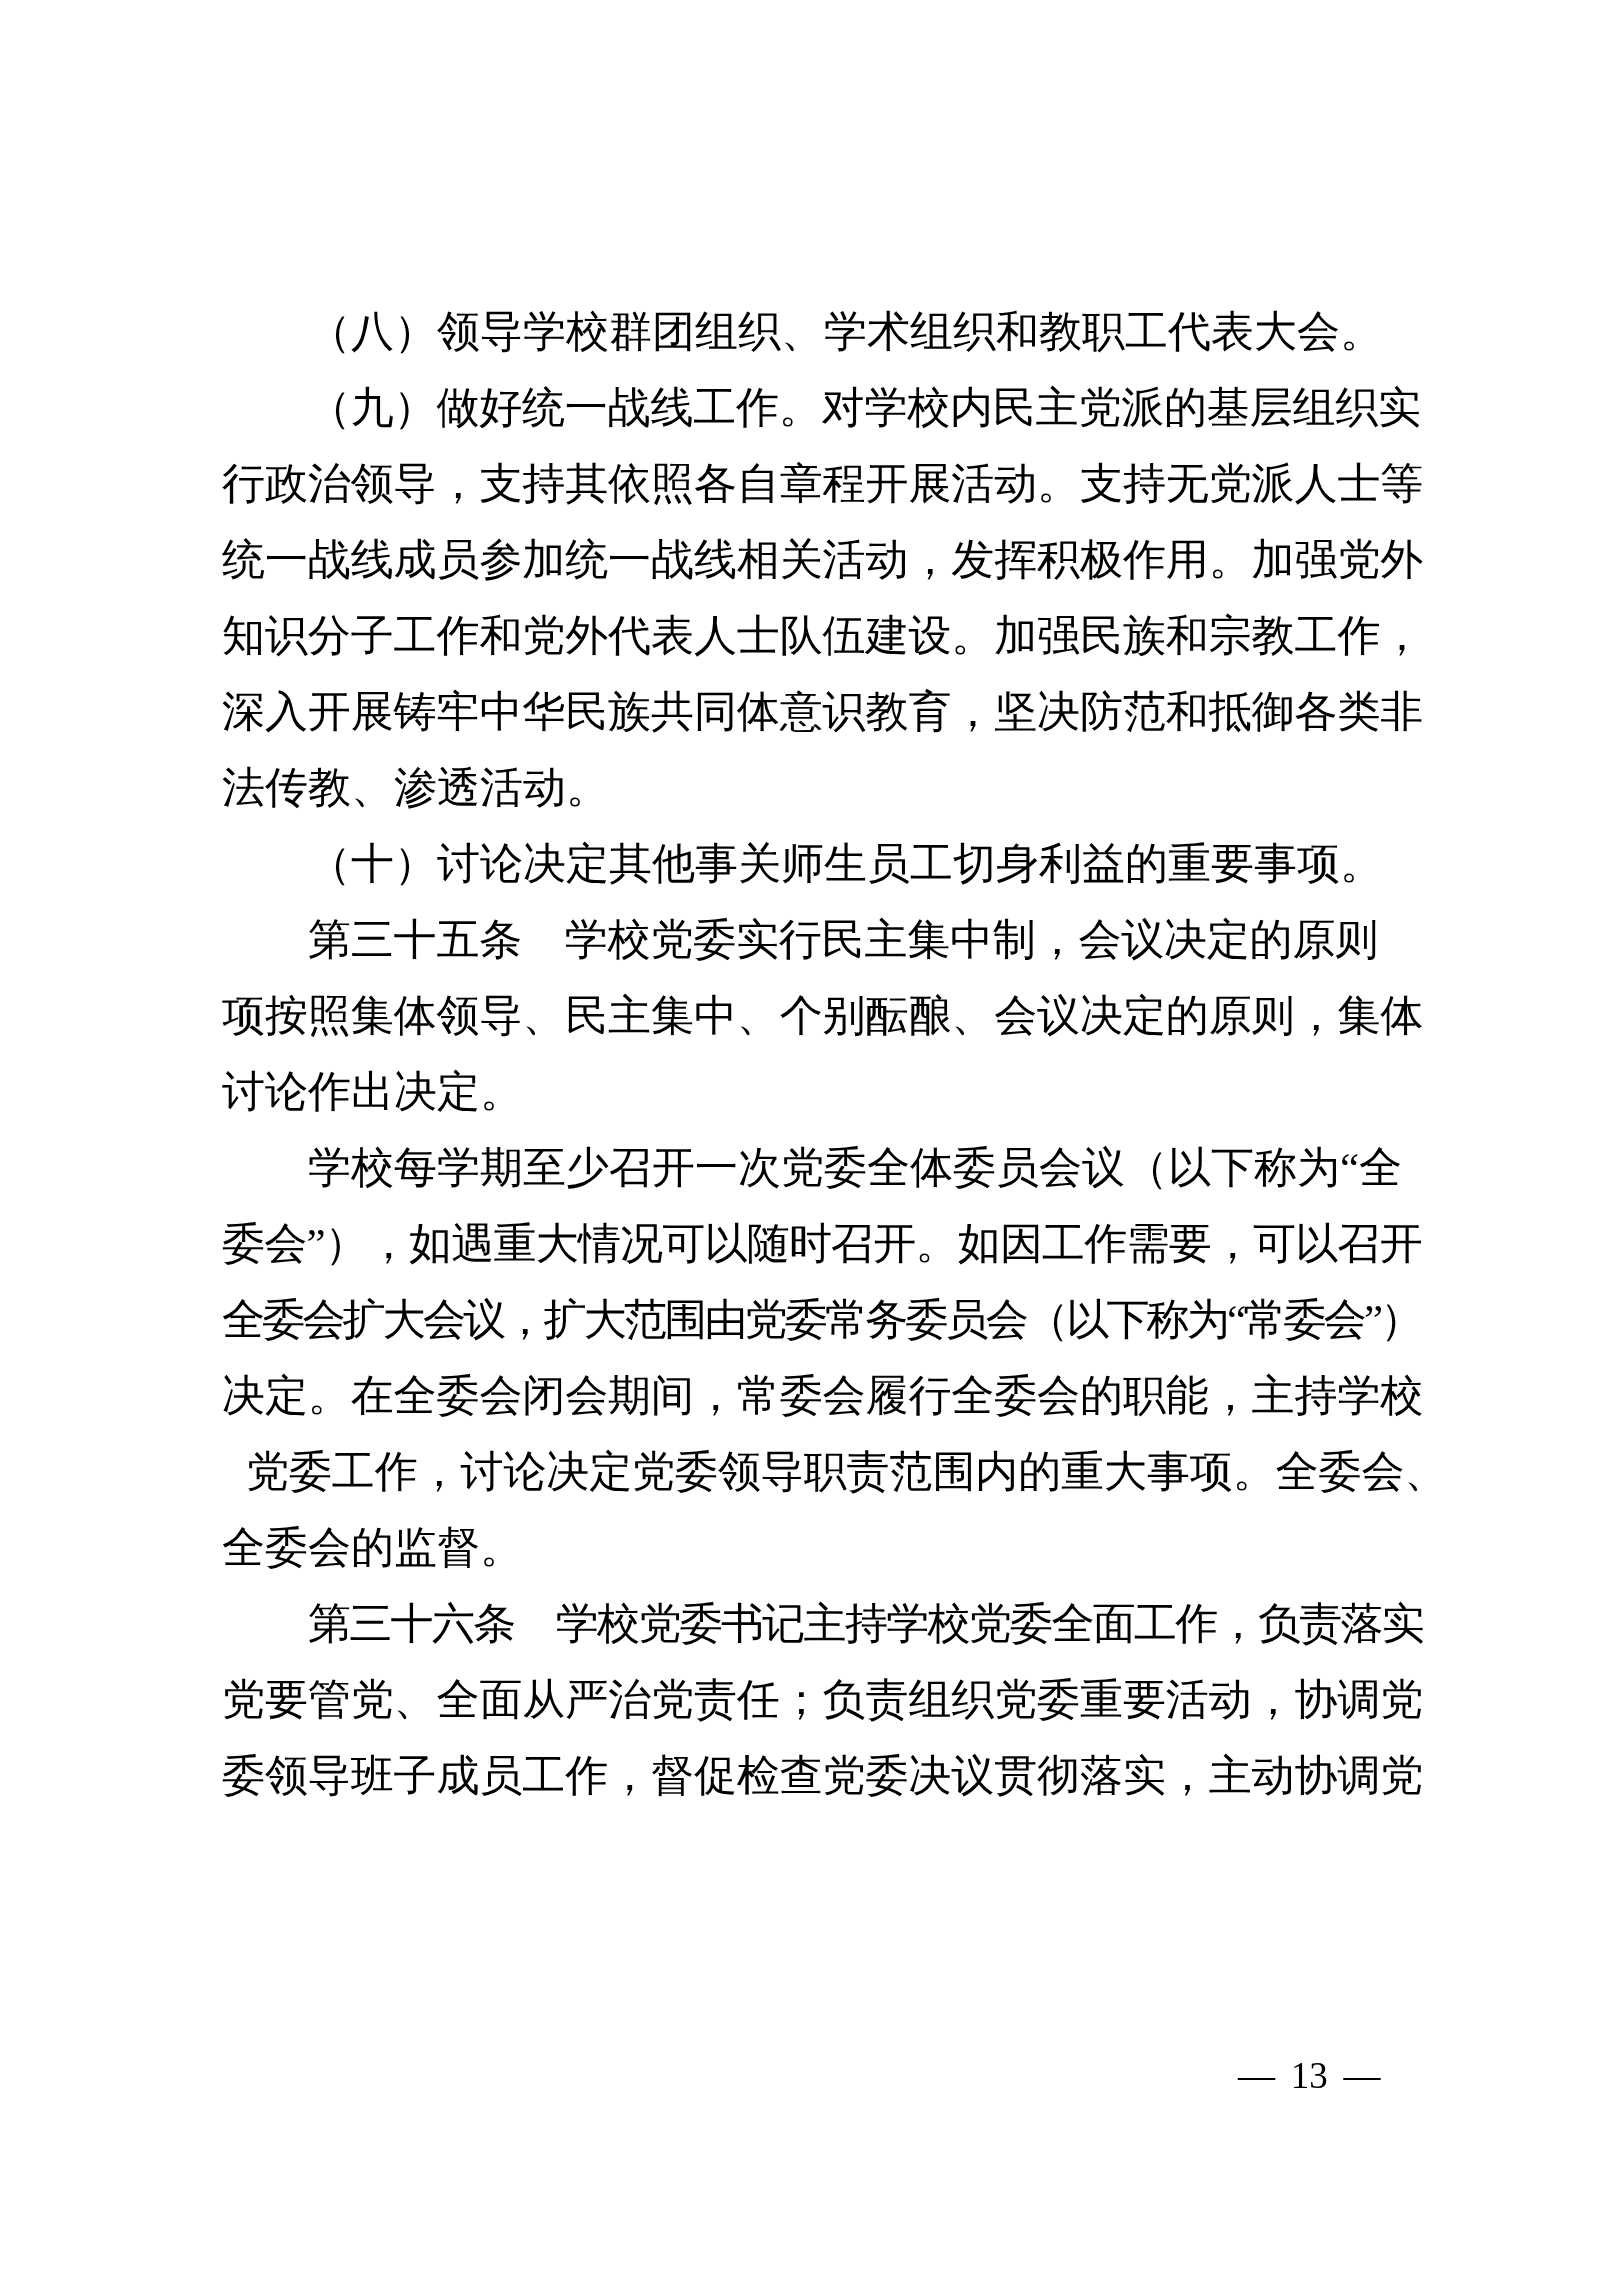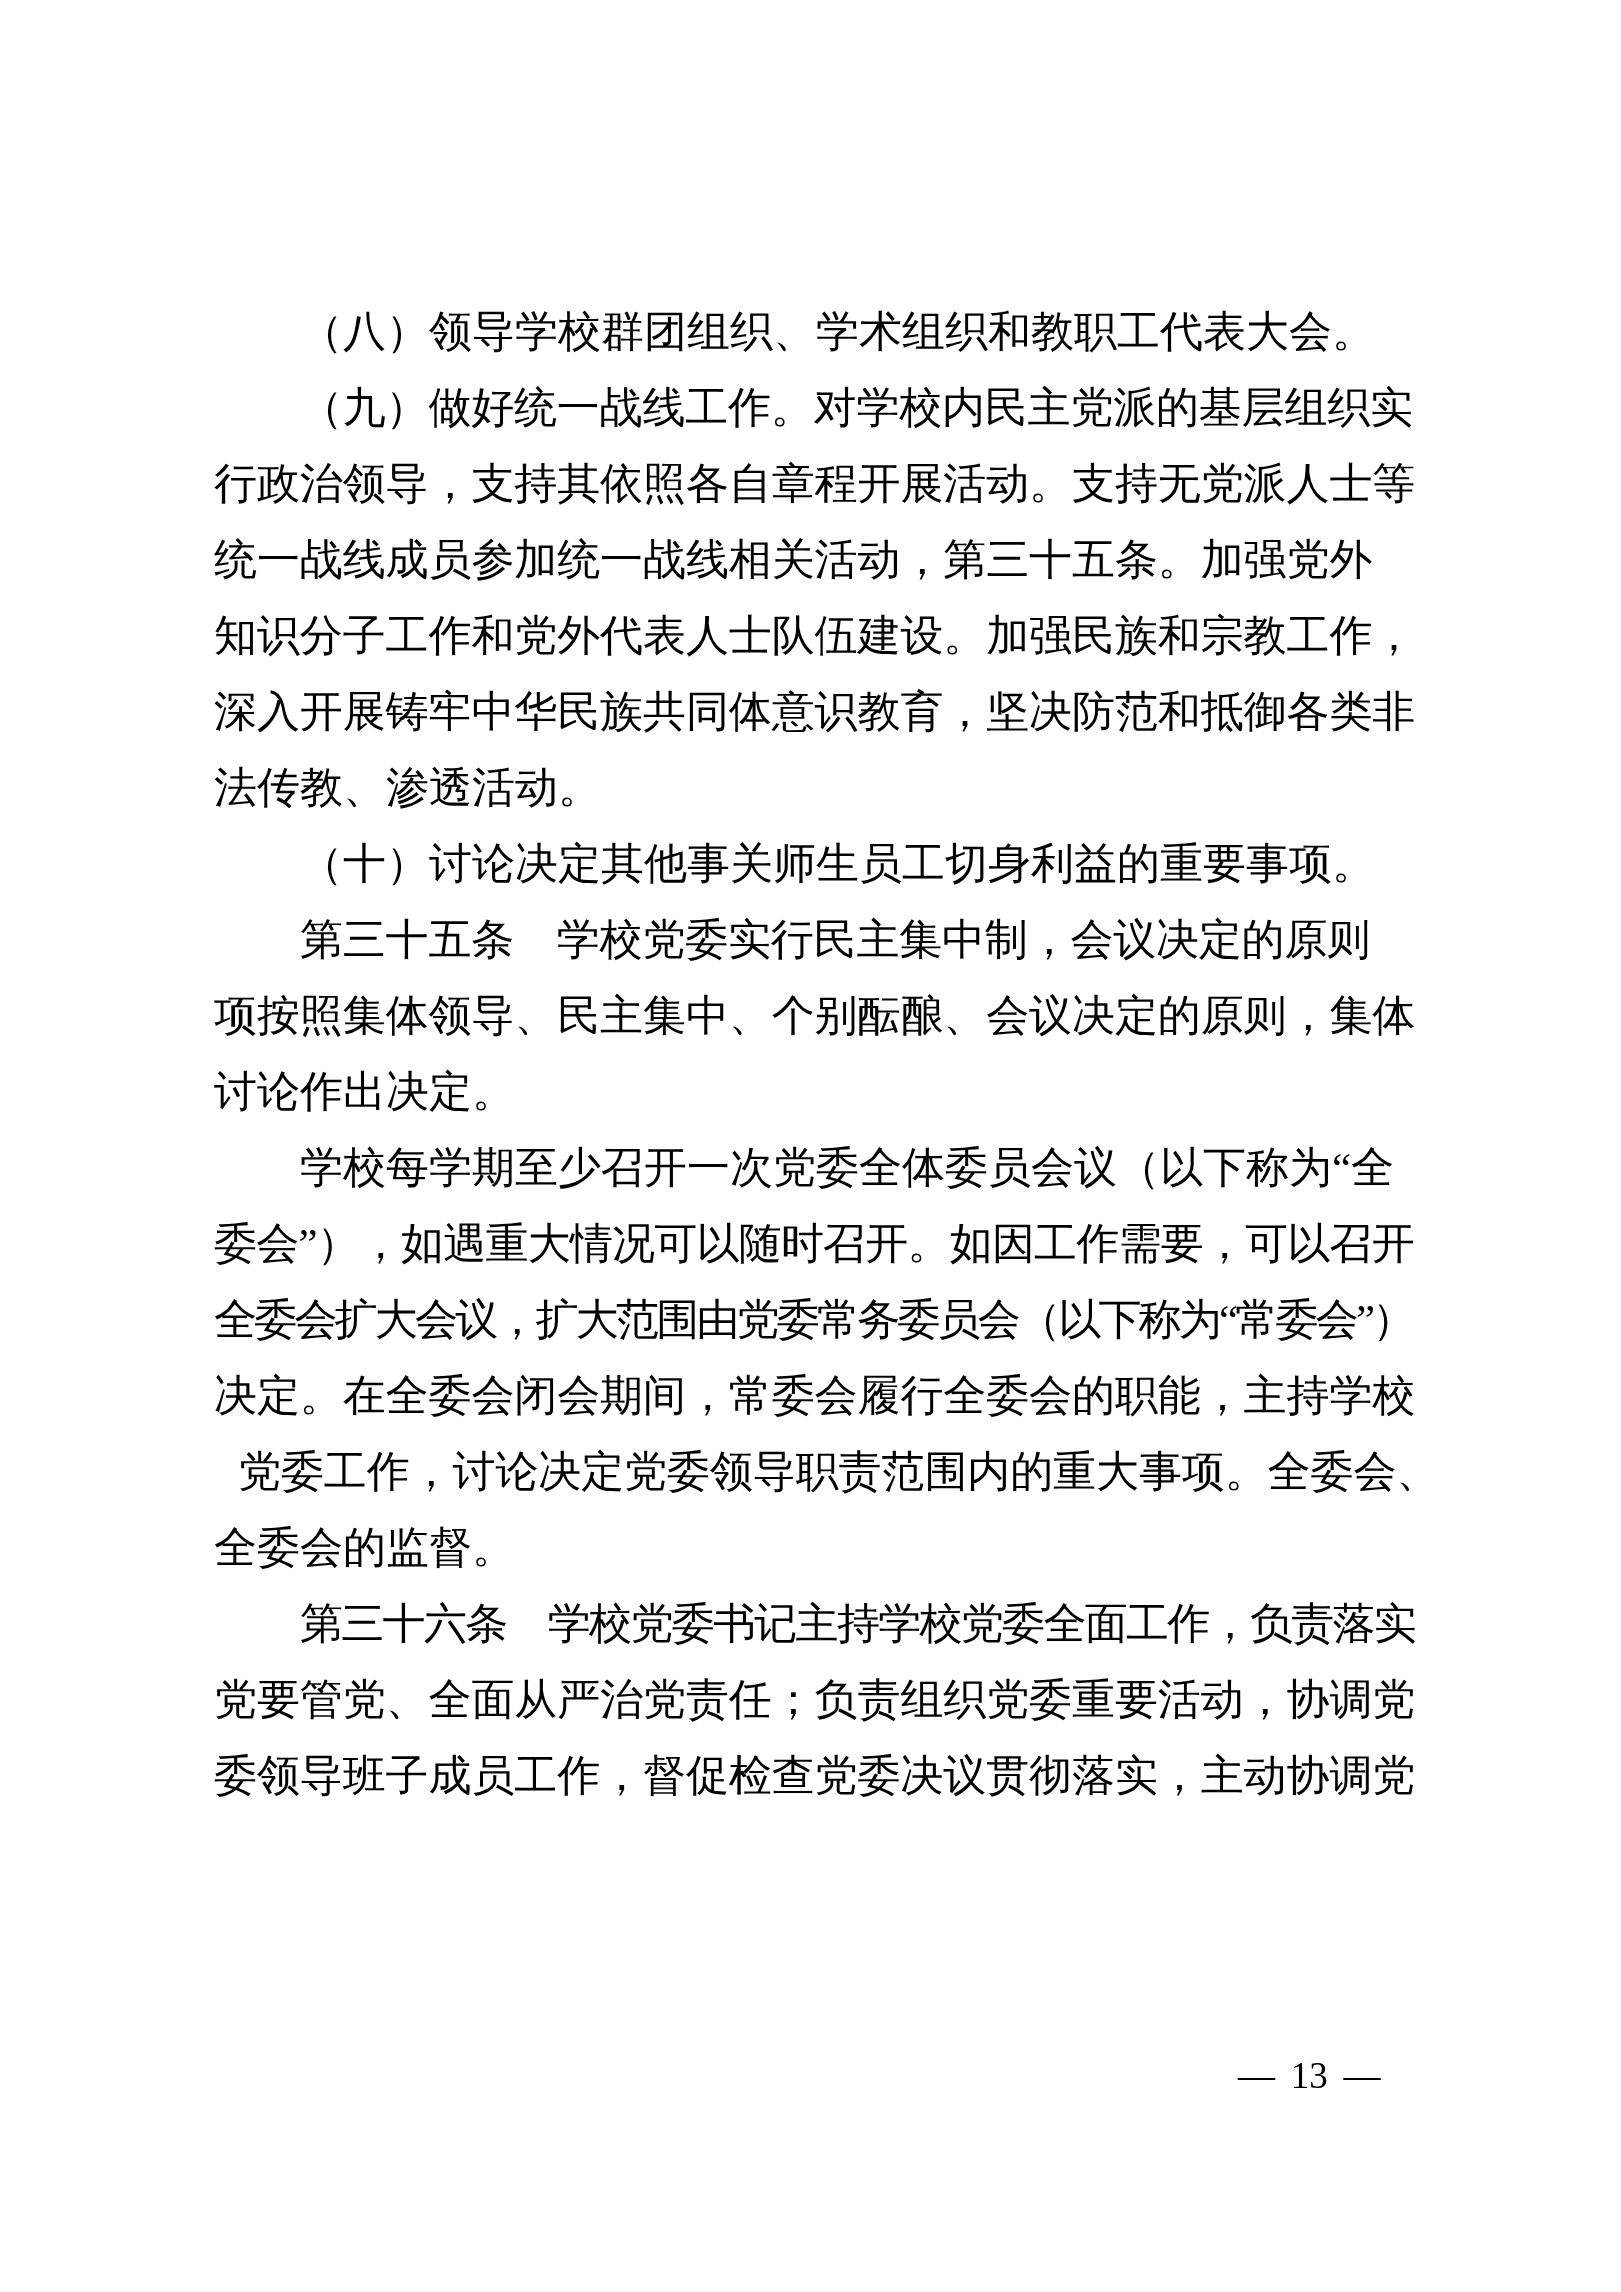--- a/index.html
+++ b/index.html
@@ -11,21 +11,21 @@
     position: relative;
     width: 1621px;
     height: 2293px;
     background: #ffffff;
     overflow: hidden;
     font-family: "Liberation Serif", "DejaVu Serif", serif;
     color: #000000;
   }
   .textblock {
     position: absolute;
-    left: 214px;
+    left: 222px;
     top: 294px;
     width: 1204px;
     font-size: 43px;
     line-height: 76px;
   }
   .line {
     height: 76px;
     white-space: nowrap;
     overflow: visible;
   }
@@ -52,21 +52,21 @@
 
 <div class="page">
 
   <div class="textblock" id="textblock">
       <div>
         <div class="line indent">（八）领导学校群团组织、学术组织和教职工代表大会。</div>
       </div>
       <div>
         <div class="line indent" style="letter-spacing: -0.2px;">（九）做好统一战线工作。对学校内民主党派的基层组织实</div>
         <div class="line" style="letter-spacing: -0.1px;">行政治领导，支持其依照各自章程开展活动。支持无党派人士等</div>
-        <div class="line" style="letter-spacing: -0.1px;">统一战线成员参加统一战线相关活动，第三十五条。加强党外</div>
+        <div class="line" style="letter-spacing: -0.1px;">统一战线成员参加统一战线相关活动，发挥积极作用。加强党外</div>
         <div class="line" style="letter-spacing: -0.1px;">知识分子工作和党外代表人士队伍建设。加强民族和宗教工作，</div>
         <div class="line" style="letter-spacing: -0.1px;">深入开展铸牢中华民族共同体意识教育，坚决防范和抵御各类非</div>
         <div class="line">法传教、渗透活动。</div>
       </div>
       <div>
         <div class="line indent">（十）讨论决定其他事关师生员工切身利益的重要事项。</div>
       </div>
       <div>
         <div class="line indent" style="letter-spacing: -0.2px;">第三十五条　学校党委实行民主集中制，会议决定的原则</div>
         <div class="line" style="letter-spacing: -0.1px;">项按照集体领导、民主集中、个别酝酿、会议决定的原则，集体</div>

